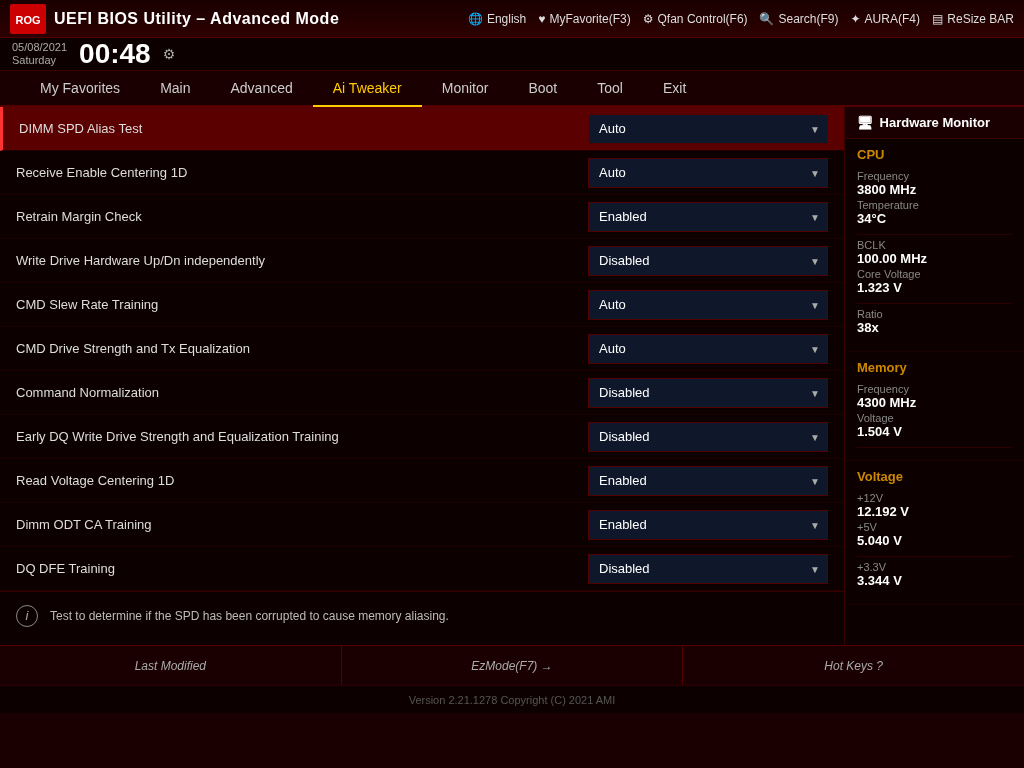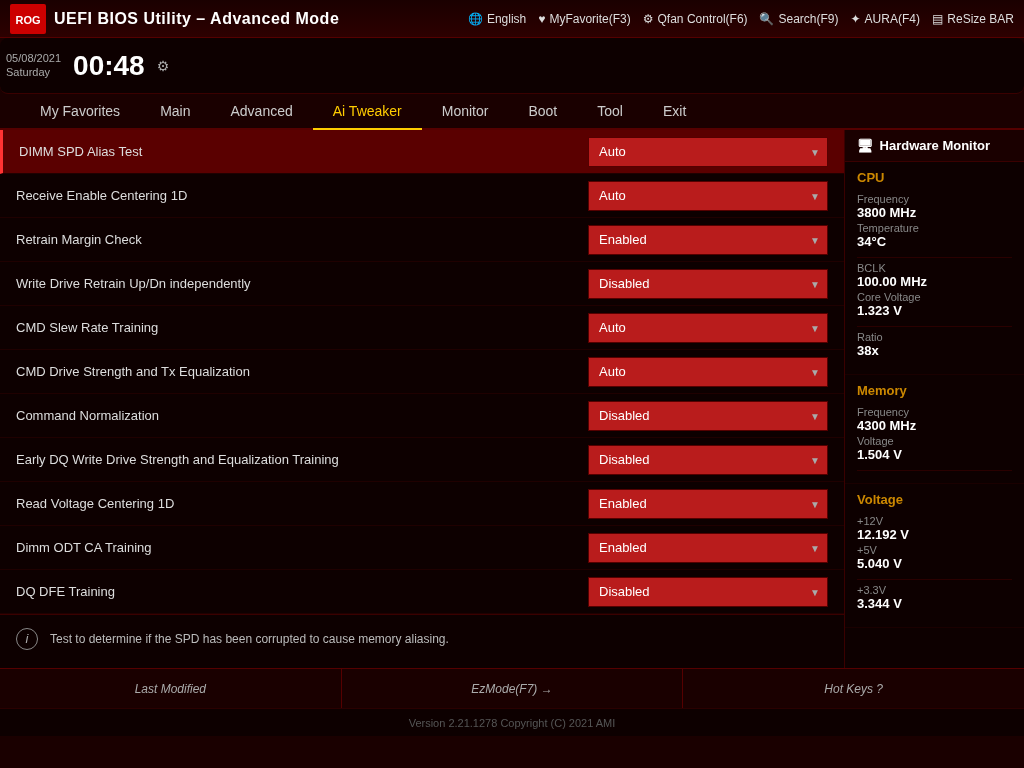--- a/index.html
+++ b/index.html
@@ -47,27 +47,26 @@
       align-items: center;
       gap: 4px;
       cursor: pointer;
       color: #ddd;
       white-space: nowrap;
     }
 
     
     .datetime-bar {
       background: #0d0000;
-      height: 56px;
-      display: flex;
-      align-items: center;
-      padding: 0 6px;
+      height: 33px;
+      display: flex;
+      align-items: center;
+      padding: 0 12px;
       gap: 8px;
       border-bottom: 1px solid #3a0000;
-      border-radius: 8px;
     }
     .date-part {
       font-size: 11px;
       color: #aaa;
       line-height: 1.2;
     }
     .time-part {
       font-size: 28px;
       font-weight: bold;
       color: #fff;
@@ -138,21 +137,21 @@
     .setting-label {
       flex: 1;
       color: #ddd;
     }
     .setting-value-wrapper {
       width: 240px;
       position: relative;
     }
     .setting-select {
       width: 100%;
-      background: #b91c1c;
+      background: #0f172a;
       border: 1px solid #550000;
       color: #fff;
       padding: 4px 28px 4px 10px;
       font-size: 13px;
       appearance: none;
       -webkit-appearance: none;
       cursor: pointer;
       height: 30px;
     }
     .select-arrow {
@@ -344,21 +343,21 @@
         </div>
         <div class="setting-row">
           <span class="setting-label">Receive Enable Centering 1D</span>
           <div class="setting-value-wrapper"><select class="setting-select"><option value="Auto">Auto</option><option value="Enabled">Enabled</option><option value="Disabled">Disabled</option></select><span class="select-arrow">▼</span></div>
         </div>
         <div class="setting-row">
           <span class="setting-label">Retrain Margin Check</span>
           <div class="setting-value-wrapper"><select class="setting-select"><option value="Auto">Auto</option><option value="Enabled" selected="">Enabled</option><option value="Disabled">Disabled</option></select><span class="select-arrow">▼</span></div>
         </div>
         <div class="setting-row">
-          <span class="setting-label">Write Drive Retrain Up/Dn independently</span>
+          <span class="setting-label">Write Drive Hardware Up/Dn independently</span>
           <div class="setting-value-wrapper"><select class="setting-select"><option value="Auto">Auto</option><option value="Enabled">Enabled</option><option value="Disabled" selected="">Disabled</option></select><span class="select-arrow">▼</span></div>
         </div>
         <div class="setting-row">
           <span class="setting-label">CMD Slew Rate Training</span>
           <div class="setting-value-wrapper"><select class="setting-select"><option value="Auto">Auto</option><option value="Enabled">Enabled</option><option value="Disabled">Disabled</option></select><span class="select-arrow">▼</span></div>
         </div>
         <div class="setting-row">
           <span class="setting-label">CMD Drive Strength and Tx Equalization</span>
           <div class="setting-value-wrapper"><select class="setting-select"><option value="Auto">Auto</option><option value="Enabled">Enabled</option><option value="Disabled">Disabled</option></select><span class="select-arrow">▼</span></div>
         </div>

